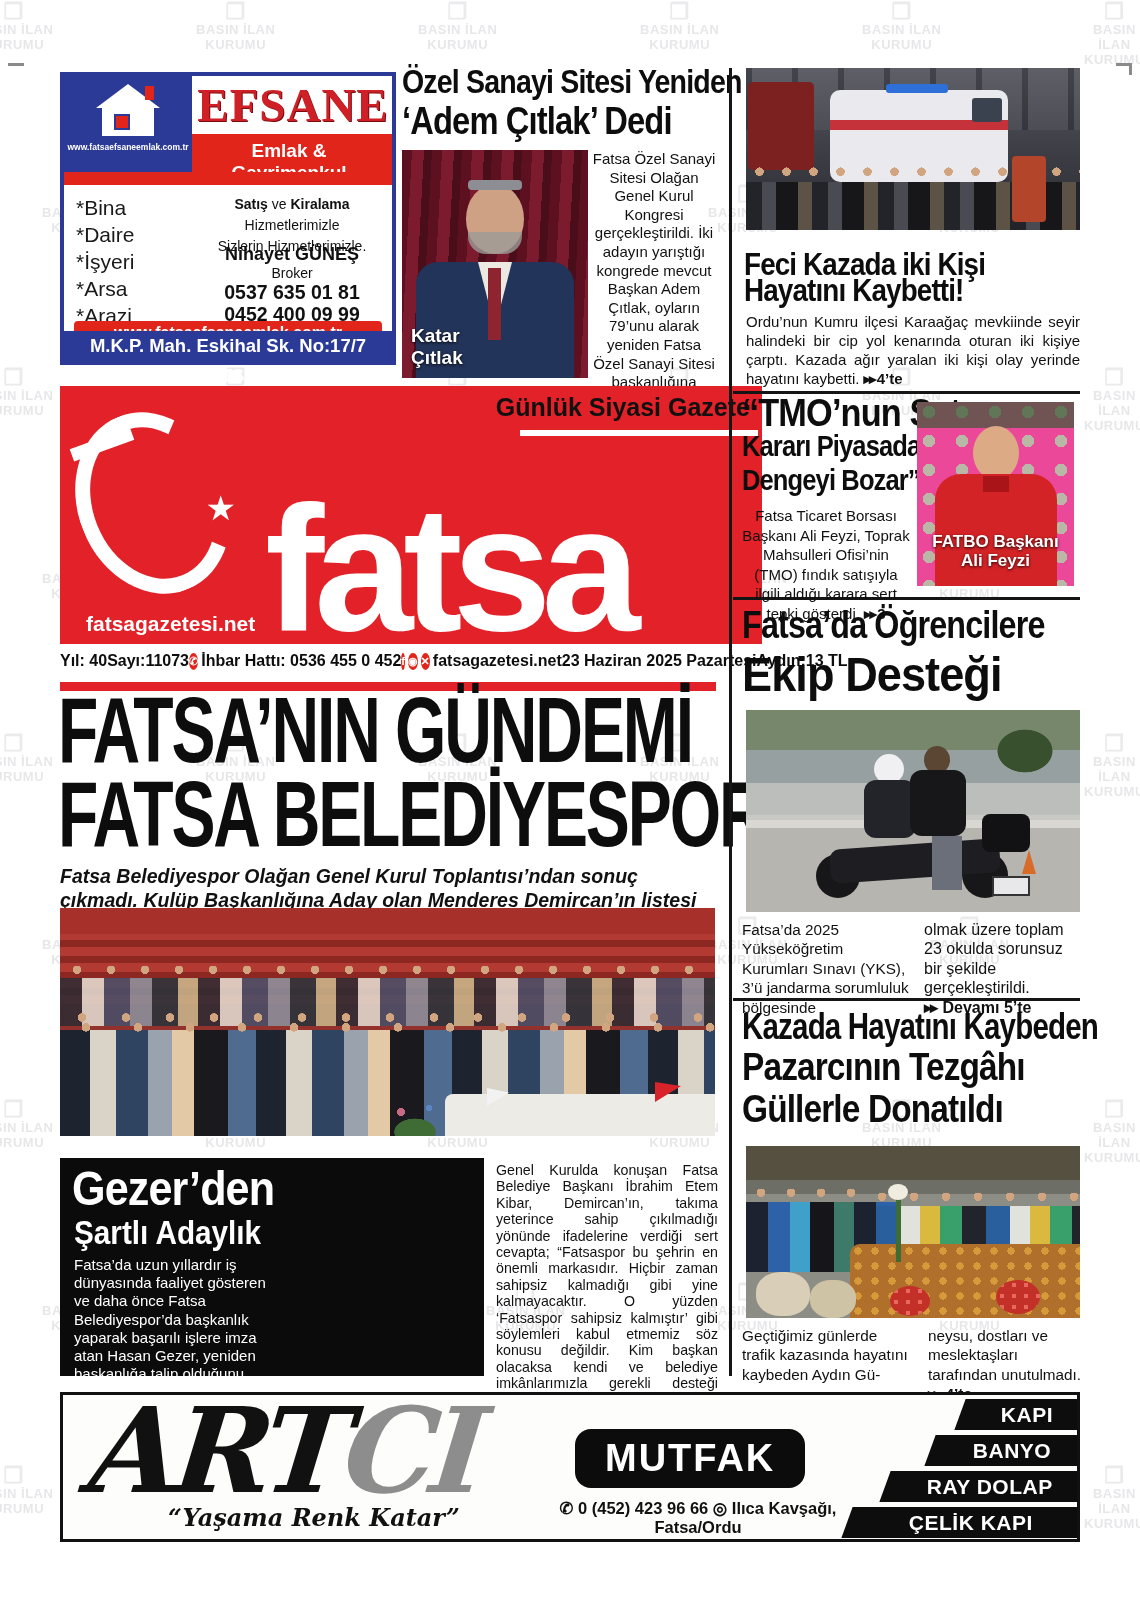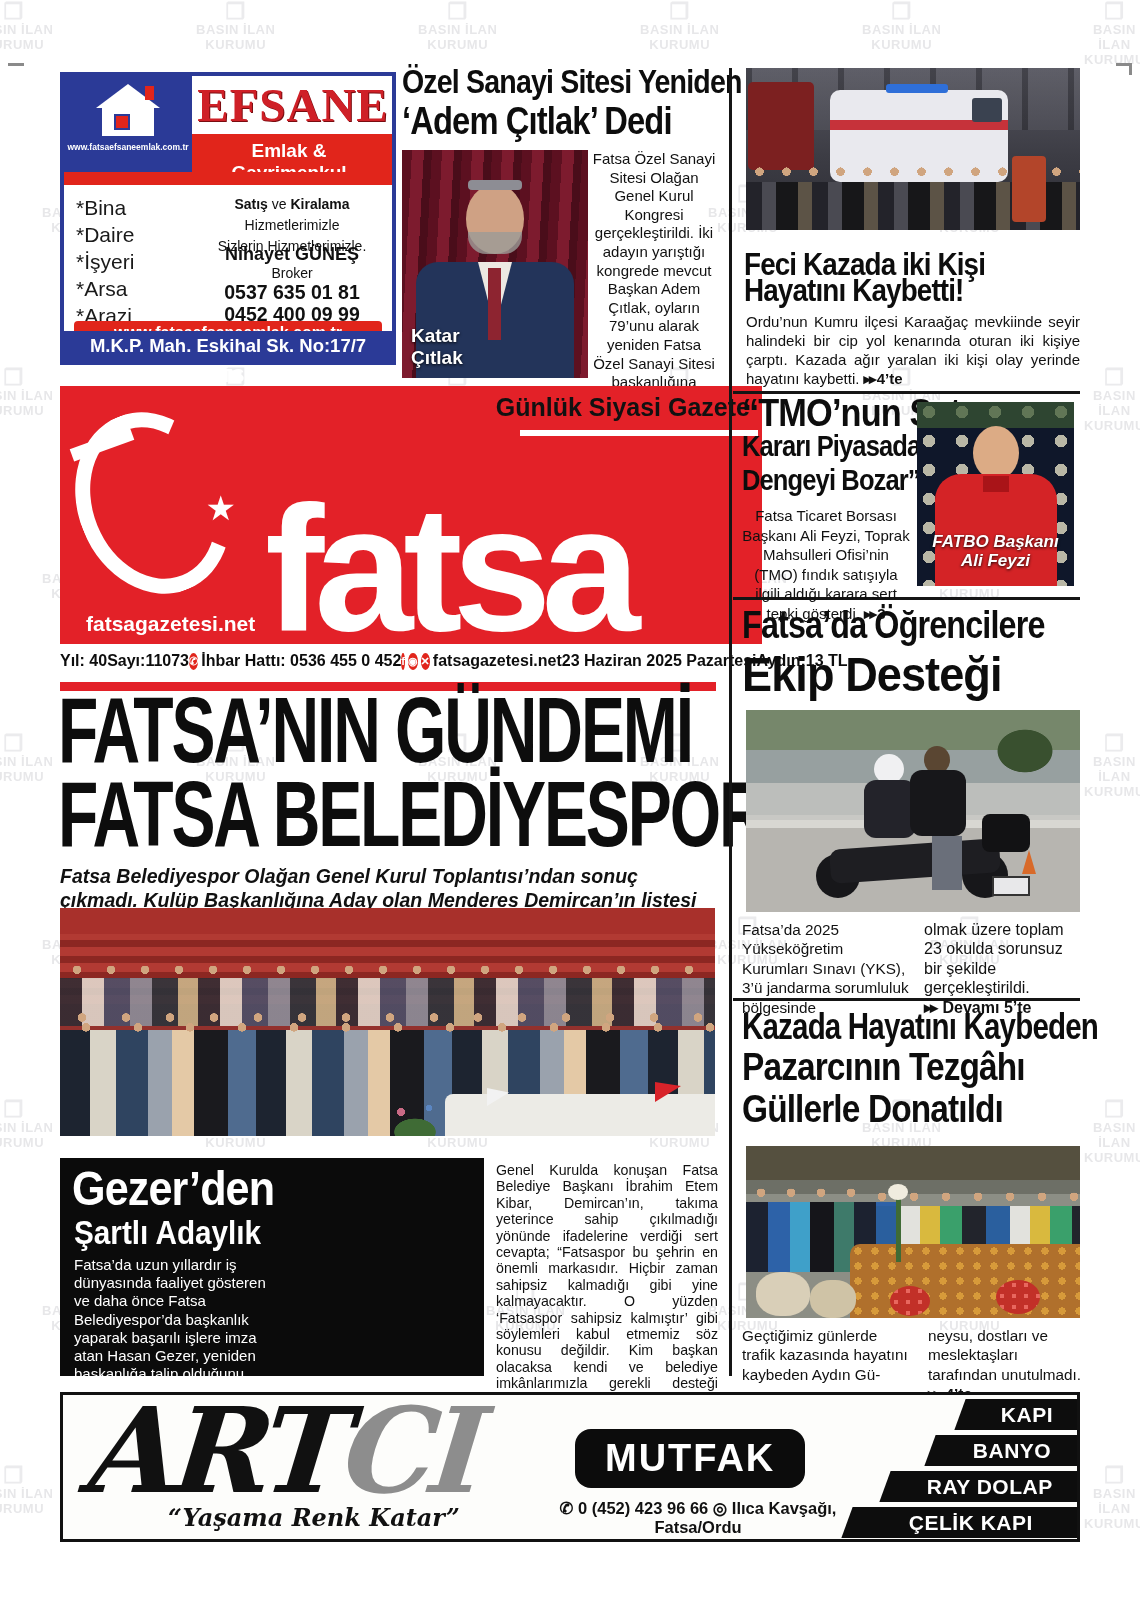--- a/index.html
+++ b/index.html
@@ -93,21 +93,21 @@
   
   #main-body{left:496px;top:1162px;width:222px;font-size:14.2px;line-height:16.4px;text-align:justify;}
 
   
   #vrule{left:729px;top:68px;width:3px;height:1308px;background:#151515;}
   .hrule{left:733px;width:347px;height:3px;background:#151515;}
   #tmo-t1{left:742px;top:396px;font-size:39px;line-height:34px;}
   #tmo-t2{left:742px;top:430px;font-size:29px;}
   #tmo-t3{left:742px;top:464px;font-size:29px;}
   #tmo-body{left:740px;top:506px;width:172px;font-size:15px;line-height:19.6px;text-align:center;}
-  #ph-feyzi{left:917px;top:402px;width:157px;height:184px;background:#0f172a;font-style:italic;}
+  #ph-feyzi{left:917px;top:402px;width:157px;height:184px;background:#ec4899;}
   #yks-t1{left:742px;top:604px;font-size:38px;}
   #yks-t2{left:742px;top:646px;font-size:49px;letter-spacing:-1px;}
   #ph-yks{left:746px;top:710px;width:334px;height:202px;background:linear-gradient(#76876b 0 20%,#97a0a0 20% 36%,#bcbebb 36% 52%,#c8c8c4 52%);}
   #yks-c1{left:742px;top:920px;width:170px;font-size:15.3px;line-height:19.4px;}
   #yks-c2{left:924px;top:920px;width:158px;font-size:16px;line-height:19.4px;}
   #paz-t1{left:742px;top:1006px;font-size:36px;}
   #paz-t2{left:742px;top:1046px;font-size:38px;}
   #paz-t3{left:742px;top:1088px;font-size:38px;}
   #ph-pazar{left:746px;top:1146px;width:334px;height:172px;background:linear-gradient(#6d6f66 0 28%,#8c8e85 28%);}
   #paz-c1{left:742px;top:1326px;width:172px;font-size:15.3px;line-height:19.4px;}

